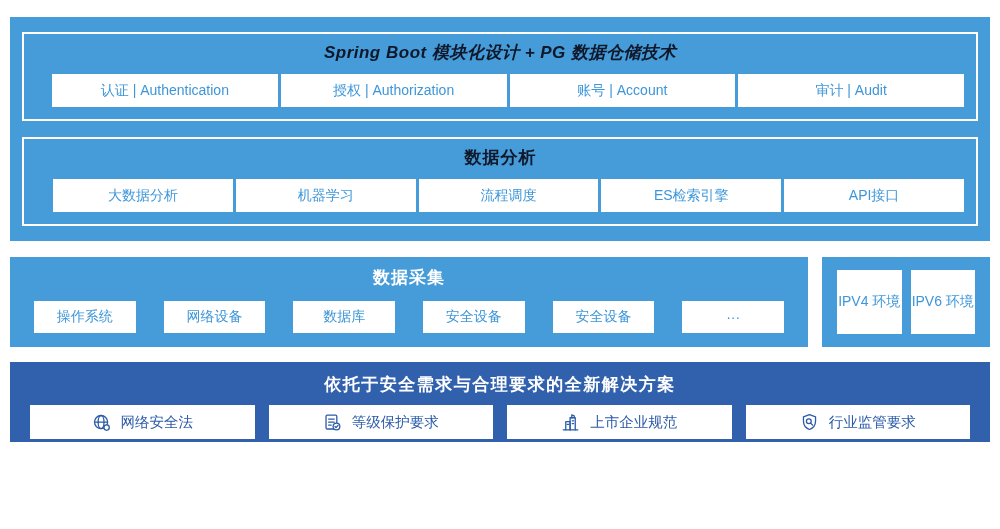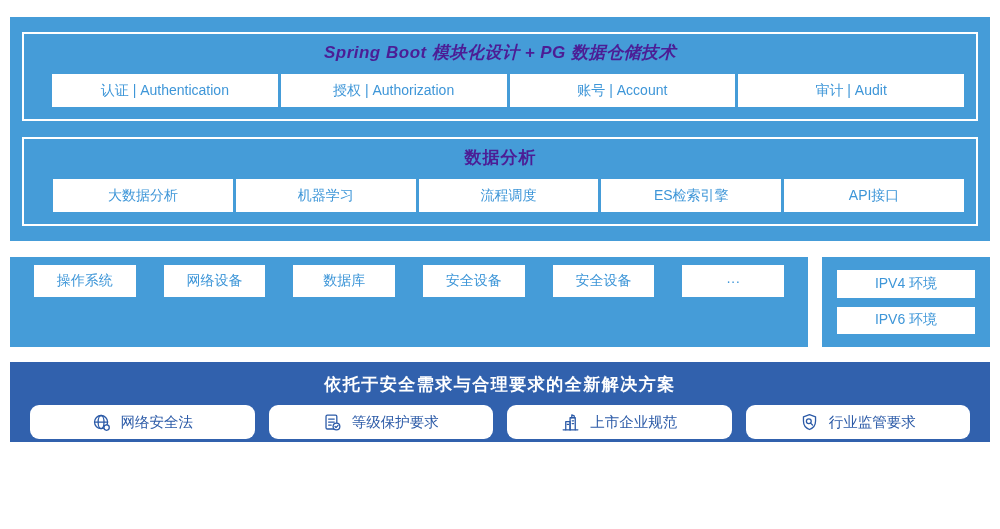--- a/index.html
+++ b/index.html
@@ -13,21 +13,21 @@
     margin:14px 10px 0; height:48px; background:#0f479e;
     display:flex; align-items:center; justify-content:center;
   }
   .banner-title { color:#fff; font-size:18px; font-weight:bold; letter-spacing:2px; }
 
   
   .main-block { margin:17px 10px 0; background:#459cd8; padding:15px 12px; }
   .subpanel { border:2px solid #ffffff; padding:6px 12px 12px; }
   .subpanel + .subpanel { margin-top:16px;padding-left:13px; }
   .subpanel-title {
-    text-align:center; color:#4c1d95; font-size:17px; font-weight:bold;
+    text-align:center; color:#0f172a; font-size:17px; font-weight:bold;
     height:26px; line-height:26px; margin-bottom:8px; letter-spacing:1px;
   }
   .subpanel-title.italic { font-style:italic; letter-spacing:0.5px; }
   .btn-row { display:flex; gap:3px;margin-left:16px; }
   .white-btn {
     flex:1; height:33px; background:#ffffff; color:#3e96d8;
     display:flex; align-items:center; justify-content:center;
     font-size:14px; white-space:nowrap;
   }
 
@@ -35,38 +35,38 @@
   .mid-row { margin:16px 10px 0; display:flex; gap:14px; height:90px; }
   .collect-block { flex:1; background:#459cd8; padding:8px 24px 0; }
   .collect-title {
     text-align:center; color:#fff; font-size:17px; font-weight:bold;
     height:26px; line-height:26px; margin-bottom:10px; letter-spacing:1px;
   }
   .collect-row { display:flex; gap:28px; }
   .collect-row .white-btn { height:32px; }
   .env-block {
     width:168px; background:#459cd8; padding:13px 15px;
-    display:flex; flex-direction:column; gap:9px;
+    display:flex; gap:9px;
   }
   .env-btn {
     flex:1; background:#ffffff; color:#3e96d8; font-size:14px;
     display:flex; align-items:center; justify-content:center; white-space:nowrap;
   }
 
   
   .solution-block { margin:15px 10px 0; height:80px; background:#3161ad; padding:9px 20px 16px; }
   .solution-title {
     text-align:center; color:#fff; font-size:17px; font-weight:bold;
     height:28px; line-height:28px; margin-bottom:6px; letter-spacing:1.5px;
   }
   .solution-row { display:flex; gap:14px; }
   .sol-btn {
     flex:1; height:34px; background:#ffffff; color:#2b5aa7;
     display:flex; align-items:center; justify-content:center; gap:10px;
-    font-size:14.5px; white-space:nowrap;border-radius:9px;
+    font-size:14.5px; white-space:nowrap;
   }
   .icon-wrap { display:inline-flex; width:19px; height:19px; }
   .icon-wrap svg { width:19px; height:19px; stroke:#2b5aa7; fill:none;
     stroke-width:1.5; stroke-linecap:round; stroke-linejoin:round; }
 </style>
 </head>
 <body>
 
 <div class="canvas">
 
@@ -92,20 +92,21 @@
         <div class="white-btn">ES检索引擎</div>
         <div class="white-btn">API接口</div>
       </div>
     </div>
 
   </div>
 
   <div class="mid-row">
 
     <div class="collect-block">
+      <div class="collect-title">数据采集</div>
       <div class="collect-row">
         <div class="white-btn">操作系统</div>
         <div class="white-btn">网络设备</div>
         <div class="white-btn">数据库</div>
         <div class="white-btn">安全设备</div>
         <div class="white-btn">安全设备</div>
         <div class="white-btn">···</div>
       </div>
     </div>
 

